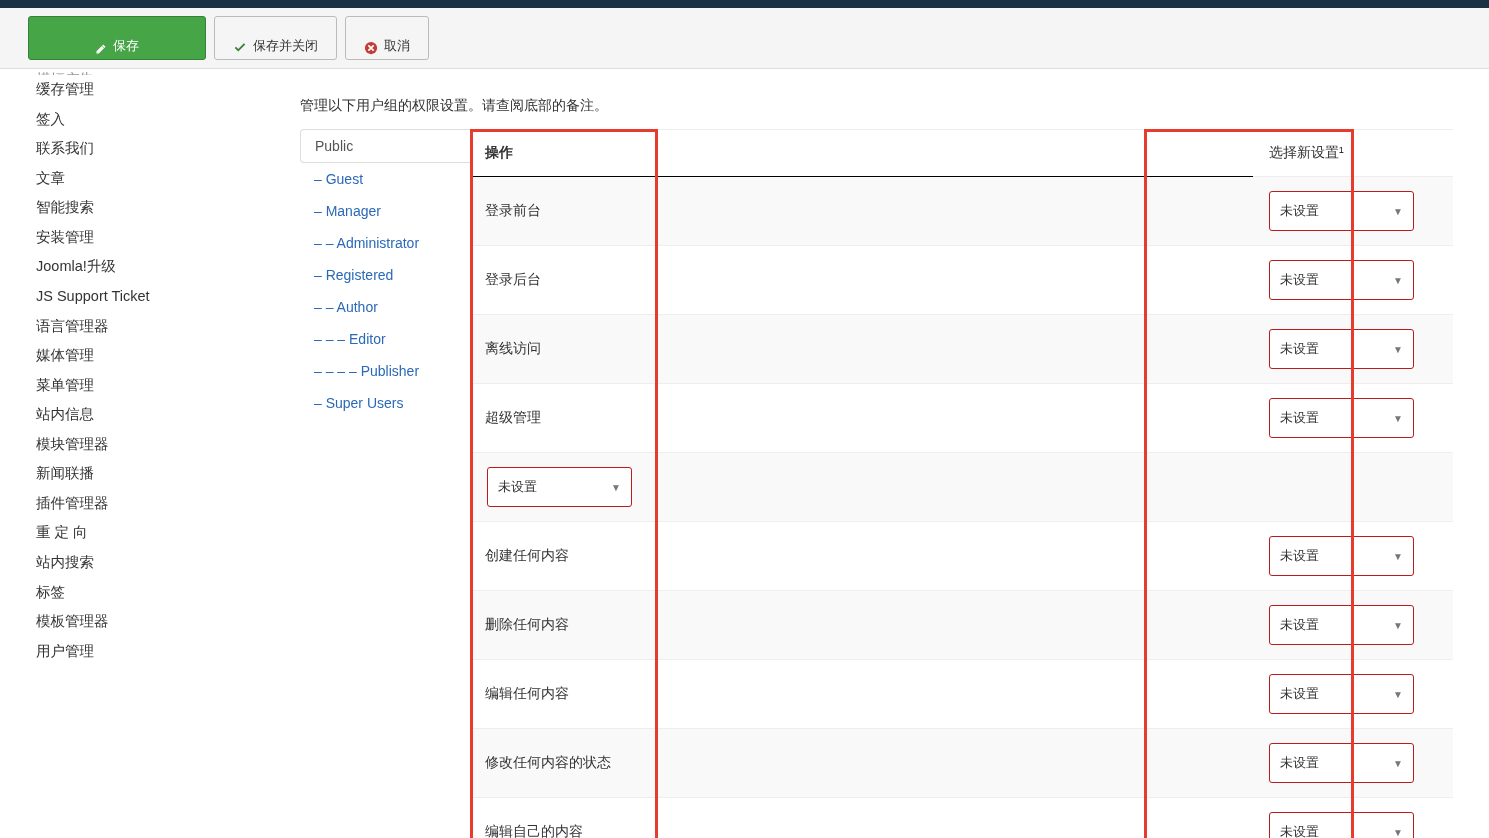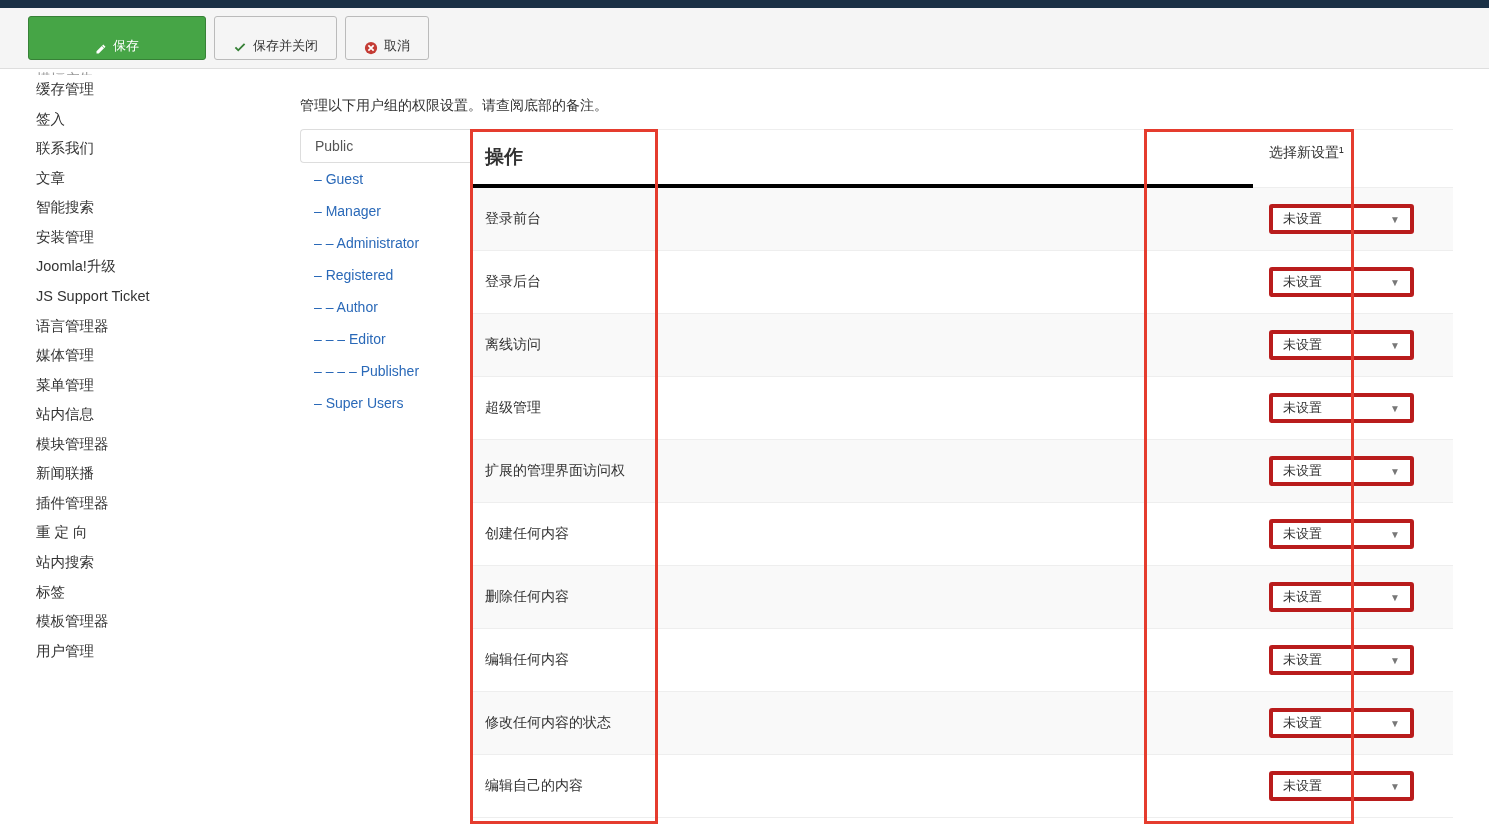--- a/index.html
+++ b/index.html
@@ -20,28 +20,28 @@
 .content { flex:1; padding:28px 36px 28px 20px; }
 .intro { font-size:14px; color:#333; margin-bottom:14px; }
 .perm-layout { display:flex; gap:0; }
 .group-tabs { width:170px; padding-top:0; }
 .group-tabs ul { list-style:none; }
 .group-tabs li { padding:8px 14px; font-size:14px; cursor:pointer; }
 .group-tabs li.active { border:1px solid #ddd; border-right:1px solid #fff; border-radius:4px 0 0 4px; background:#fff; color:#555; margin-right:-1px; position:relative; z-index:2; }
 .group-tabs li:not(.active) { color:#2a69b8; }
 .perm-table { flex:1; border-top:1px solid #eee; border-left:1px solid #eee; margin-top:0; }
 .perm-header { display:flex; }
-.perm-header .col-action { flex:1; padding:14px 14px; font-size:19px; font-weight:bold; color:#333; border-bottom:4px solid #000000; }
+.perm-header .col-action { flex:1; padding:14px 14px; font-size:14px; font-weight:bold; color:#333; border-bottom:1px solid #000000; }
 .perm-header .col-setting { width:200px; padding:14px 16px; font-size:14px; font-weight:normal; color:#333; border-bottom:1px solid #eee; }
 .perm-row { display:flex; border-bottom:1px solid #eee; }
 .perm-row:nth-child(even) { background:#fff; }
 .perm-row:nth-child(odd) { background:#f9f9f9; }
 .perm-row .col-action { flex:1; padding:22px 14px; font-size:14px; color:#333; display:flex; align-items:center; }
 .perm-row .col-setting { width:200px; padding:14px 16px; display:flex; align-items:center; }
-.sel { width:145px; height:30px; border:4px solid #b91c1c; border-radius:3px; background:#fff; padding:0 10px; display:flex; align-items:center; justify-content:space-between; font-size:13px; color:#333; cursor:pointer; }
+.sel { width:145px; height:40px; border:1px solid #b91c1c; border-radius:3px; background:#fff; padding:0 10px; display:flex; align-items:center; justify-content:space-between; font-size:13px; color:#333; cursor:pointer; }
 .sel .caret { color:#777; font-size:10px; }
 .perm-wrap { position:relative; }
 #hl1 { position:absolute; left:170px; top:0; width:188px; bottom:-6px; border:3px solid #e53c2e; z-index:5; pointer-events:none; }
 #hl2 { position:absolute; left:844px; top:0; width:210px; bottom:-6px; border:3px solid #e53c2e; z-index:5; pointer-events:none; }
 </style>
 </head>
 <body>
 
 <div class="top-dark-bar"></div>
 
@@ -154,21 +154,20 @@
               <div class="perm-row">
                 <div class="col-action">超级管理</div>
                 <div class="col-setting">
                   <div class="sel">
                     <span>未设置</span>
                     <span class="caret">▼</span>
                   </div>
                 </div>
               </div>
               <div class="perm-row">
-                <div class="col-action">扩展的管理界面访问权</div>
                 <div class="col-setting">
                   <div class="sel">
                     <span>未设置</span>
                     <span class="caret">▼</span>
                   </div>
                 </div>
               </div>
               <div class="perm-row">
                 <div class="col-action">创建任何内容</div>
                 <div class="col-setting">

